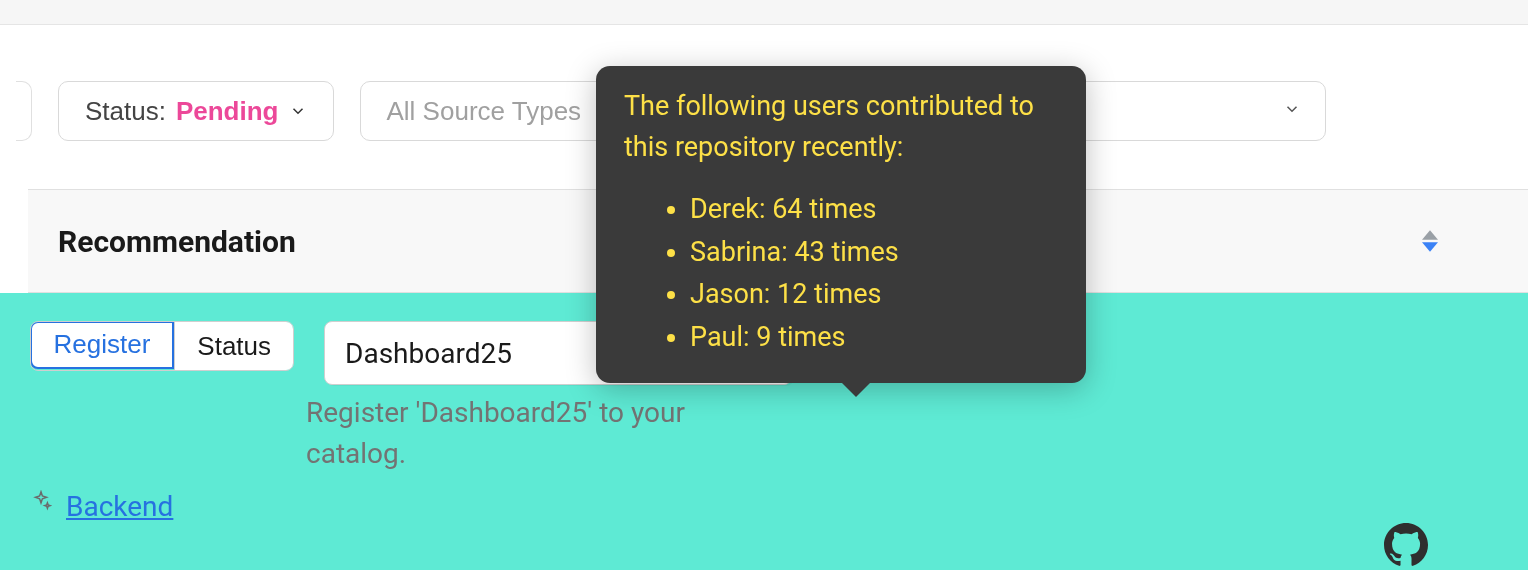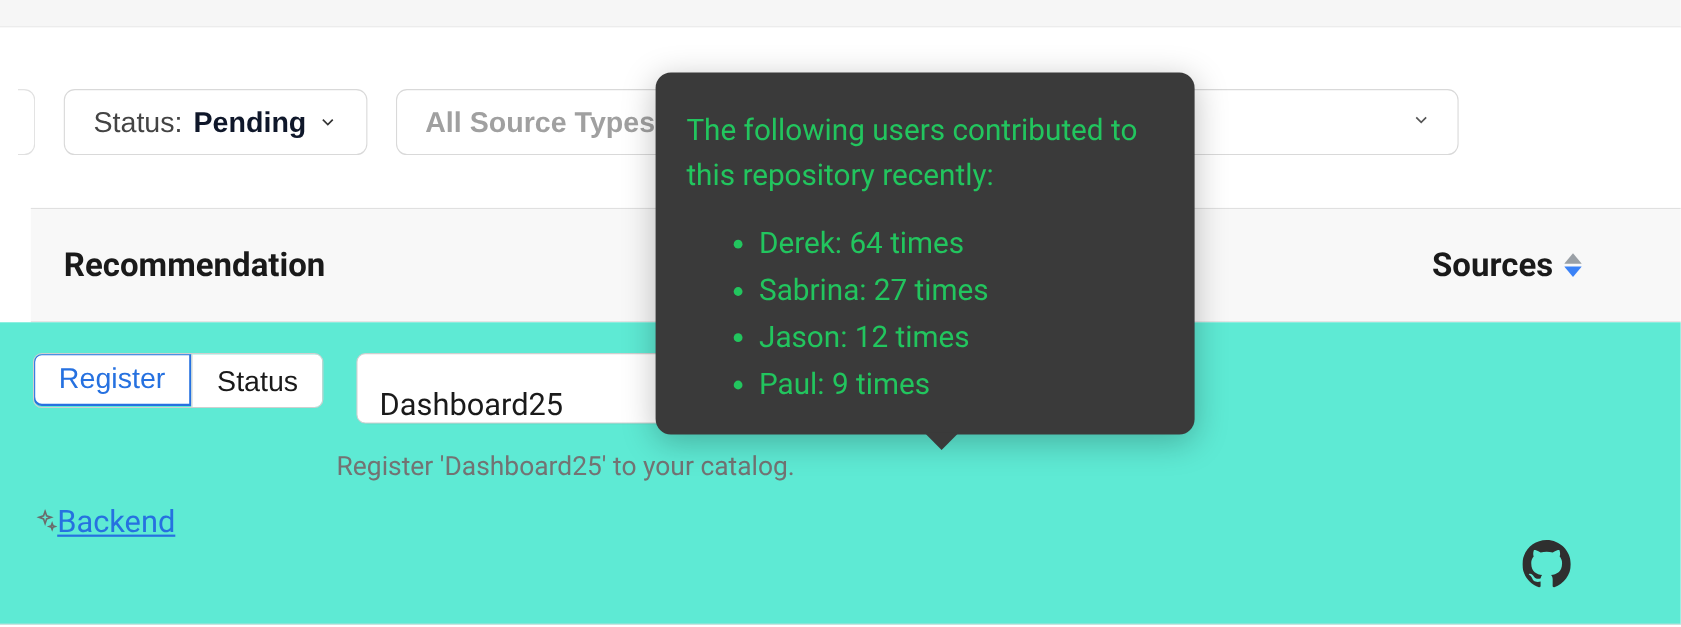--- a/index.html
+++ b/index.html
@@ -6,22 +6,22 @@
   html, body { width: 1528px; height: 570px; font-family: -apple-system, BlinkMacSystemFont, "Segoe UI", Roboto, Helvetica, Arial, sans-serif; background: #fff; color: #1a1a1a; }
   .topstrip { height: 25px; background: #f6f6f6; border-bottom: 1px solid #e5e5e5; }
   .whitespace { height: 36px; background: #fff; }
   .filters-row { display: flex; align-items: center; gap: 26px; padding: 0 0 0 16px; height: 100px; background: #fff; position: relative; }
   .search-stub { width: 16px; height: 60px; border: 1.5px solid #e0e0e0; border-radius: 10px; border-left: none; border-top-left-radius: 0; border-bottom-left-radius: 0; display: flex; align-items: center; justify-content: flex-end; }
   .filter-pill {
     height: 60px; padding: 0 26px; border: 1.5px solid #d9d9d9; border-radius: 10px;
     display: inline-flex; align-items: center; gap: 10px; font-size: 26px; color: #2a2a2a; background: #fff;
   }
   .filter-pill .label-light { color: #444; font-weight: 400; }
-  .filter-pill .label-bold { color: #0f172a; font-weight: 700; }
-  .filter-pill .placeholder { color: #a0a0a0; font-weight: bold; }
+  .filter-pill .label-bold { color: #ec4899; font-weight: 700; }
+  .filter-pill .placeholder { color: #a0a0a0; }
   .chevron-down { width: 18px; height: 18px; }
   .source-select {
     width: 630px; height: 60px; border: 1.5px solid #d9d9d9; border-radius: 10px; display: flex; align-items: center; padding: 0 10px 0 18px; gap: 10px; position: relative;
   }
   .source-chip {
     flex: 0 1 auto; height: 46px; border: 1.5px solid #d9d9d9; border-radius: 8px; display: inline-flex; align-items: center; gap: 12px; padding: 0 14px 0 14px; font-size: 26px; color: #1a1a1a;
   }
   .source-chip .ghicon { width: 26px; height: 26px; }
   .source-chip .chip-x { width: 28px; height: 28px; display: inline-flex; align-items: center; justify-content: center; color: #444; }
   .source-select .trailing-caret { margin-left: auto; padding: 0 14px; color: #555; }
@@ -40,31 +40,31 @@
     background: #5eead4; min-height: 210px; display: flex; padding: 28px 30px 28px 30px; border-bottom: 1.5px solid #e0e0e0; flex-direction: column;
   }
   .cell-recommendation { width: 800px; }
   .cell-owner { width: 430px; display: flex; align-items: center; }
   .cell-sources { flex: 1; display: flex; align-items: center; justify-content: flex-end; padding-right: 70px; }
 
   .reco-actions { display: inline-flex; border: 1.5px solid #cfcfcf; border-radius: 8px; overflow: hidden; height: 50px; }
   .reco-actions button { border: none; background: #fff; font-size: 26px; padding: 0 22px; height: 100%; cursor: pointer; }
   .reco-actions .btn-register { color: #2671e0; border: 2px solid #2671e0; border-radius: 8px 0 0 8px; margin: -1.5px 0 -1.5px -1.5px; font-weight: 500; }
   .reco-actions .btn-merge { color: #1a1a1a; border-left: 1.5px solid #cfcfcf; }
-  .name-input { display: inline-flex; align-items: flex-end; height: 64px; width: 468px; border: 1.5px solid #cfcfcf; border-radius: 8px; background: #fff; margin-left: 30px; padding: 0 20px; font-size: 28px; color: #1a1a1a; vertical-align: top; box-shadow: 2px 1px 0 rgba(0,0,0,.04); }
-  .reco-desc { font-size: 24px; color: #737373; margin-top: 22px; margin-left: 276px; max-width: 460px; line-height: 1.45; }
+  .name-input { display: inline-flex; align-items: center; height: 64px; width: 468px; border: 1.5px solid #cfcfcf; border-radius: 8px; background: #fff; margin-left: 30px; padding: 0 20px; font-size: 28px; color: #1a1a1a; vertical-align: top; box-shadow: 2px 1px 0 rgba(0,0,0,.04); }
+  .reco-desc { font-size: 28px; color: #737373; margin-top: 8px; margin-left: 276px; max-width: 460px; line-height: 1.45; }
 
-  .owner-inline { display: inline-flex; align-items: center; font-size: 28px; color: #2671e0; margin-top: 16px; }
+  .owner-inline { display: inline-flex; align-items: flex-start; gap: 14px; font-size: 28px; color: #2671e0; margin-top: 16px; }
   .sparkle-icon { width: 22px; height: 22px; color: #6b6b6b; }
 
   .gh-circle { width: 44px; height: 44px; color: #2f2f2f; }
 
   
   .tooltip {
-    position: absolute; left: 596px; top: 66px; width: 490px; background: #3a3a3a; color: #22c55e; border-radius: 14px; padding: 32px 28px 24px 28px; font-size: 27px; line-height: 1.5; z-index: 50; box-shadow: 0 6px 30px rgba(0,0,0,.25);
+    position: absolute; left: 596px; top: 66px; width: 490px; background: #3a3a3a; color: #fde047; border-radius: 14px; padding: 20px 28px 24px 28px; font-size: 27px; line-height: 1.5; z-index: 50; box-shadow: 0 6px 30px rgba(0,0,0,.25);
   }
   .tooltip ul { margin-top: 22px; padding-left: 66px; }
   .tooltip ul li { margin: 2px 0; list-style: disc; }
   .tooltip-arrow { position: absolute; left: 244px; bottom: -14px; width: 0; height: 0; border-left: 16px solid transparent; border-right: 16px solid transparent; border-top: 16px solid #3a3a3a; }
 
   .root { position: relative; }
 </style>
 </head>
 <body>
 <div class="root">
@@ -105,21 +105,20 @@
             <polyline points="6 9 12 15 18 9"></polyline>
           </svg>
     </span>
   </div>
 </div>
 
 <div class="table-header">
   <div class="col-recommendation">Recommendation</div>
   <div class="col-owner">Owner</div>
   <div class="col-sources">
-    <span>Sources</span>
     <span class="sort-arrows">
       <svg viewBox="0 0 10 6">
             <polygon points="5,0 10,6 0,6" fill="#9aa0a6"></polygon>
           </svg>
       <svg viewBox="0 0 10 6">
             <polygon points="0,0 10,0 5,6" fill="#3b82f6"></polygon>
           </svg>
     </span>
   </div>
 </div>
@@ -154,20 +153,20 @@
             <path d="M8 0C3.58 0 0 3.58 0 8c0 3.54 2.29 6.53 5.47 7.59.4.07.55-.17.55-.38 0-.19-.01-.82-.01-1.49-2.01.37-2.53-.49-2.69-.94-.09-.23-.48-.94-.82-1.13-.28-.15-.68-.52-.01-.53.63-.01 1.08.58 1.23.82.72 1.21 1.87.87 2.33.66.07-.52.28-.87.51-1.07-1.78-.2-3.64-.89-3.64-3.95 0-.87.31-1.59.82-2.15-.08-.2-.36-1.02.08-2.12 0 0 .67-.21 2.2.82.64-.18 1.32-.27 2-.27.68 0 1.36.09 2 .27 1.53-1.04 2.2-.82 2.2-.82.44 1.1.16 1.92.08 2.12.51.56.82 1.27.82 2.15 0 3.07-1.87 3.75-3.65 3.95.29.25.54.73.54 1.48 0 1.07-.01 1.93-.01 2.2 0 .21.15.46.55.38C13.71 14.53 16 11.53 16 8c0-4.42-3.58-8-8-8z"></path>
           </svg>
     </span>
   </div>
 </div>
 
 <div class="tooltip">
   <div>The following users contributed to this repository recently:</div>
   <ul>
     <li>Derek: 64 times</li>
-    <li>Sabrina: 27 times</li>
+    <li>Sabrina: 43 times</li>
     <li>Jason: 12 times</li>
     <li>Paul: 9 times</li>
   </ul>
   <div class="tooltip-arrow"></div>
 </div>
 
 </div>
 
 </body></html>

